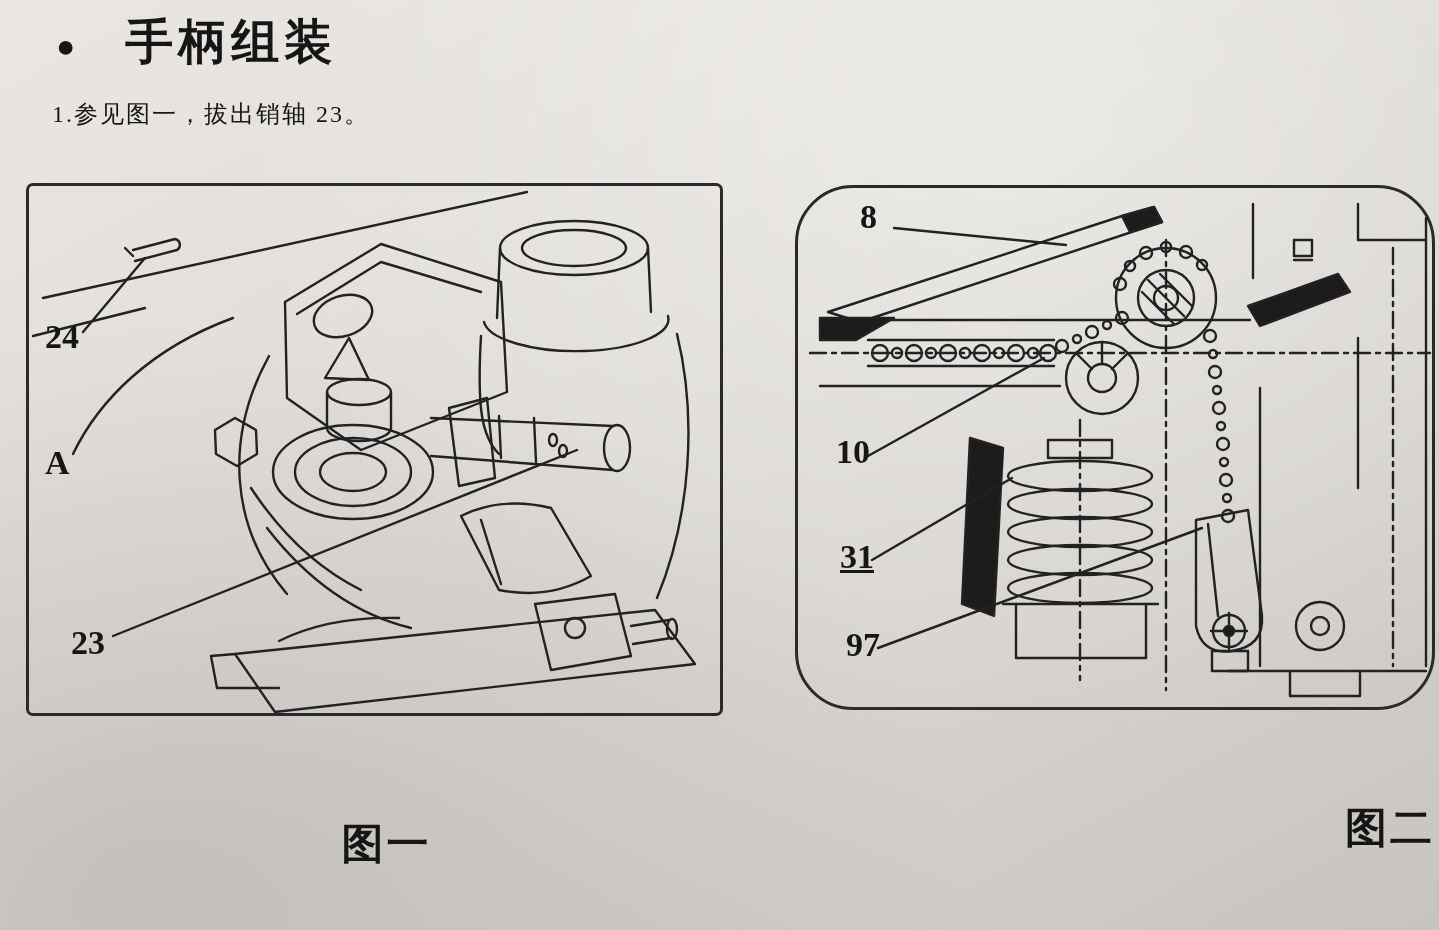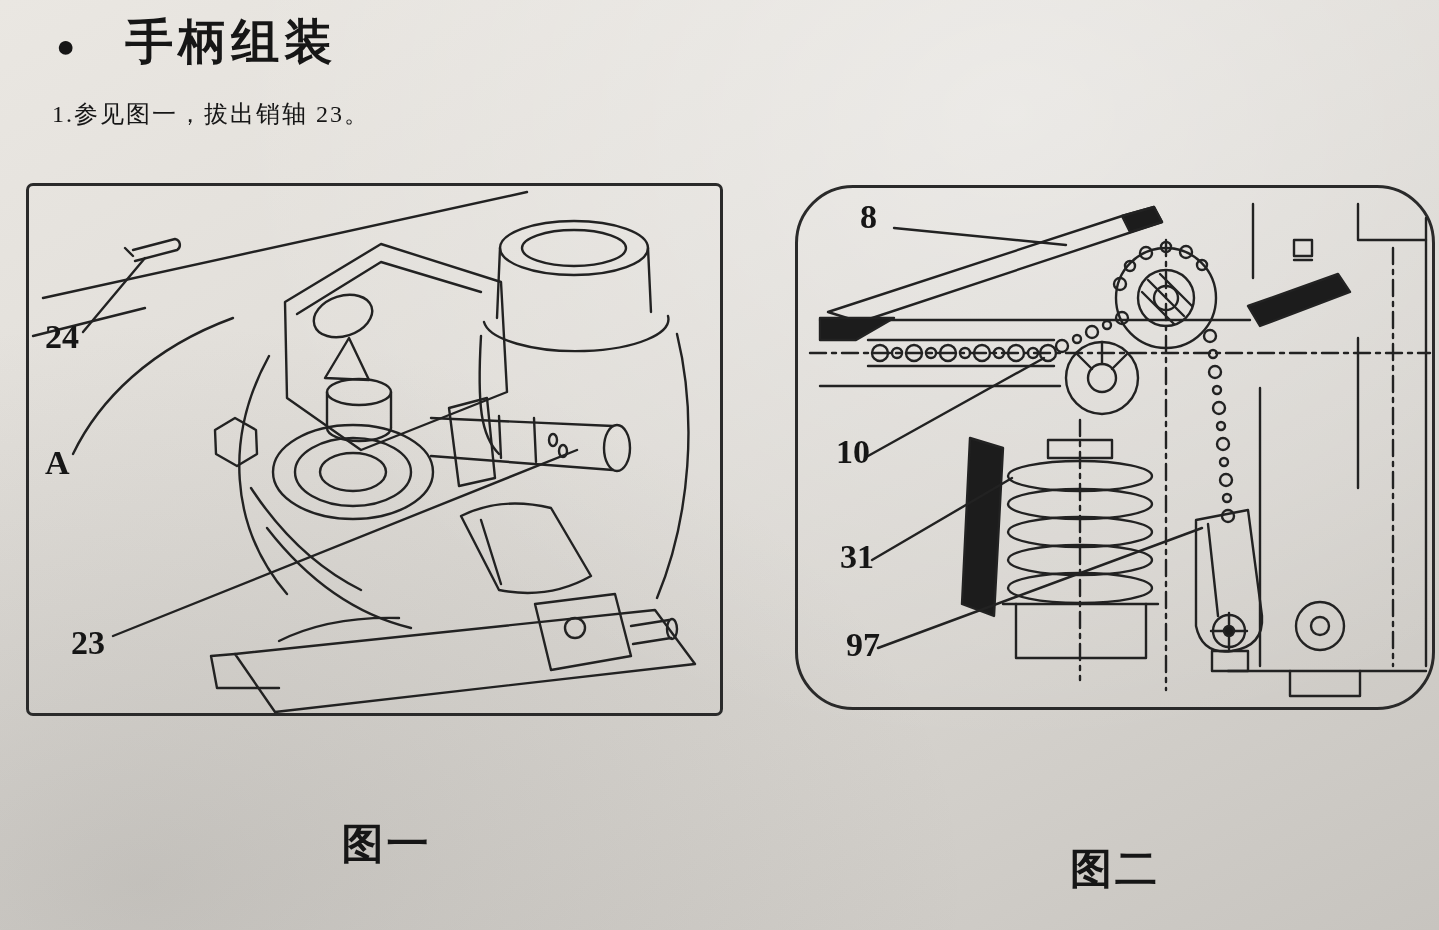--- a/index.html
+++ b/index.html
@@ -18,21 +18,21 @@
   .bullet { font-size:32px; line-height:1; transform:translateY(4px); }
   .title { font-size:48px; font-weight:700; letter-spacing:5px; }
   .step { position:absolute; left:52px; top:98px; font-size:24px; letter-spacing:2px; }
   .figure { position:absolute; border:3px solid #2a2a2a; border-radius:58px; }
   .fig1 { left:26px; top:183px; width:697px; height:533px;border-radius:7px; }
   .fig2 { left:795px; top:185px; width:640px; height:525px; }
   .figure svg { position:absolute; left:0; top:0; }
   .lbl { position:absolute; font-size:34px; font-weight:600; }
   .caption { position:absolute; text-align:center; font-size:42px; font-weight:600; letter-spacing:3px;margin-top:10px; }
   .cap1 { left:38px; top:806px; width:697px; }
-  .cap2 { left:795px; top:831px; width:640px; }
+  .cap2 { left:795px; top:790px; width:640px;text-align:right; }
 </style>
 </head>
 <body>
 
 <div>
 
   <div class="heading">
     <span class="bullet">●</span>
     <span class="title">手柄组装</span>
   </div>
@@ -198,20 +198,20 @@
         <path d="M492,483 V508 H562 V483"></path>
         <path d="M560,150 V300"></path>
 
         <line x1="70" y1="268" x2="246" y2="170"></line>
         <line x1="74" y1="372" x2="214" y2="290"></line>
         <line x1="80" y1="460" x2="404" y2="340"></line>
       </g>
     </svg>
     <div class="lbl" style="left:62px; top:10px;">8</div>
     <div class="lbl" style="left:38px; top:245px;">10</div>
-    <div class="lbl" style="left:42px; top:350px;">31</div>
+    <div class="lbl" style="left:42px; top:350px;text-decoration:underline;">31</div>
     <div class="lbl" style="left:48px; top:438px;">97</div>
   </div>
 
   <div class="caption cap1">图一</div>
   <div class="caption cap2">图二</div>
 
 </div>
 
 </body></html>

